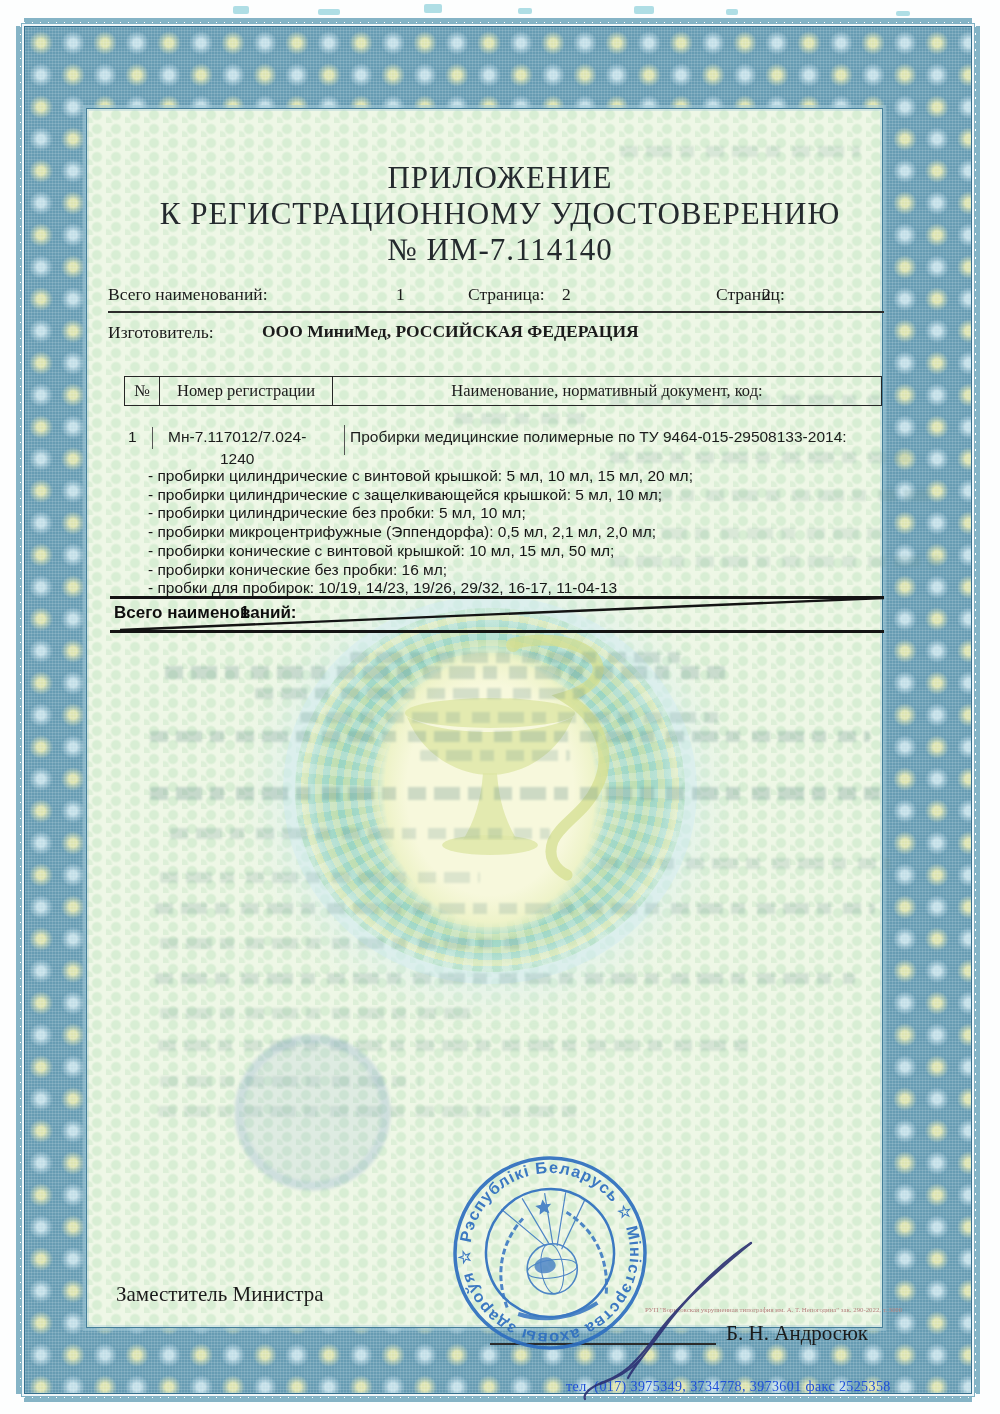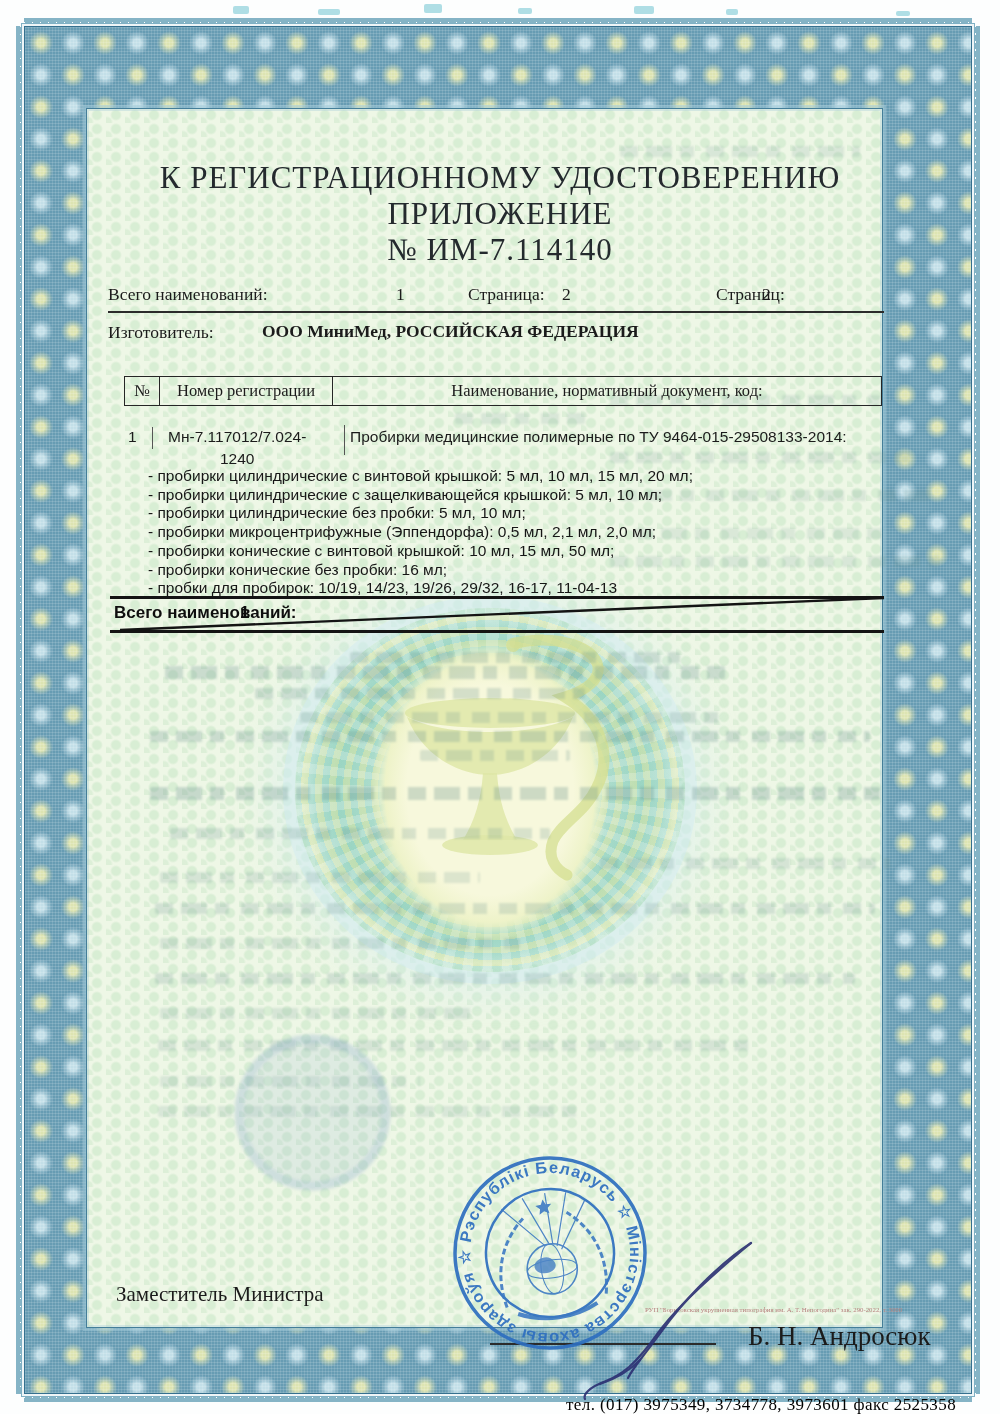--- a/index.html
+++ b/index.html
@@ -64,21 +64,21 @@
   .hdr-table{position:absolute;left:124px;top:376px;width:756px;height:28px;z-index:5;
     border:1.5px solid #262626;display:flex;align-items:center;font-size:16.5px;}
   .hdr-cell{text-align:center;}
   .hdr-c1{width:34px;border-right:1px solid #262626;align-self:stretch;display:flex;align-items:center;justify-content:center;}
   .hdr-c2{width:172px;border-right:1px solid #262626;align-self:stretch;display:flex;align-items:center;justify-content:center;text-align:right;}
   .hdr-c3{flex:1;}
   .vsep{position:absolute;width:1px;background:#555;z-index:5;}
   .items{position:absolute;left:148px;top:467px;width:720px;z-index:5;
     font-family:"Liberation Sans", sans-serif;font-size:15.5px;line-height:18.7px;color:#161616;}
   .summary-label{font-family:"Liberation Sans", sans-serif;font-weight:bold;font-size:17px;color:#0e0e0e;}
-  .footer-phone{font-size:17px;color:#000000;letter-spacing:.4px;z-index:9;margin-top:16px;}
+  .footer-phone{font-size:14px;color:#1d4ed8;letter-spacing:.4px;z-index:9;}
   .print-note{font-size:6.8px;color:#b5807d;white-space:nowrap;z-index:6;}
   .stamp{position:absolute;left:450px;top:1153px;width:200px;height:200px;z-index:7;transform:rotate(-8deg);opacity:.92;}
   .overlay{position:absolute;left:0;top:0;width:1000px;height:1414px;z-index:10;pointer-events:none;}
 </style>
 </head>
 <body>
 
 <div class="page">
 
   <div class="teeth teeth-top"></div>
@@ -131,22 +131,22 @@
   <div class="gl" style="left:155px;top:903px;width:720px;opacity:.4"></div>
   <div class="gl" style="left:160px;top:938px;width:360px;opacity:.35"></div>
   <div class="gl" style="left:155px;top:973px;width:700px;opacity:.4"></div>
   <div class="gl" style="left:160px;top:1008px;width:310px;opacity:.33"></div>
   <div class="gl" style="left:158px;top:1040px;width:600px;opacity:.35"></div>
   <div class="gl" style="left:160px;top:1076px;width:260px;opacity:.3"></div>
   <div class="gl" style="left:158px;top:1106px;width:430px;opacity:.3"></div>
   <div class="ghost-stamp"></div>
 
   <div class="abs title">
+    <div>ПРИЛОЖЕНИЕ</div>
     <div>К РЕГИСТРАЦИОННОМУ УДОСТОВЕРЕНИЮ</div>
-    <div>ПРИЛОЖЕНИЕ</div>
     <div>№  ИМ-7.114140</div>
   </div>
 
   <div class="abs f17" style="left:108px;top:284px">Всего наименований:</div>
   <div class="abs f17" style="left:396px;top:284px">1</div>
   <div class="abs f17" style="left:468px;top:284px">Страница:</div>
   <div class="abs f17" style="left:562px;top:284px">2</div>
   <div class="abs f17" style="left:716px;top:284px">Страниц:</div>
   <div class="abs f17" style="left:762px;top:284px">2</div>
   <div class="rule" style="left:108px;top:311px;width:776px;height:1.6px"></div>
@@ -177,21 +177,21 @@
     <div>- пробки для пробирок: 10/19, 14/23, 19/26, 29/32, 16-17, 11-04-13</div>
   </div>
 
   <div class="rule" style="left:110px;top:596px;width:774px;height:2.6px;background:#141414"></div>
   <div class="abs summary-label" style="left:114px;top:603px">Всего наименований:</div>
   <div class="abs summary-label" style="left:240px;top:603px">1</div>
   <div class="rule" style="left:110px;top:630px;width:774px;height:2.6px;background:#141414"></div>
 
   <div class="abs" style="left:116px;top:1282px;font-size:21px">Заместитель Министра</div>
   <div class="rule" style="left:490px;top:1343px;width:226px;height:1.6px;z-index:6"></div>
-  <div class="abs" style="left:748px;top:1321px;font-size:27px;z-index:6">Б. Н. Андросюк</div>
+  <div class="abs" style="left:726px;top:1321px;font-size:21px;z-index:6">Б. Н. Андросюк</div>
   <div class="abs print-note" style="left:645px;top:1306px">РУП "Борисовская укрупненная типография им. А. Т. Непогодина" зак. 290-2022, т. 3000</div>
 
   <svg class="stamp" viewBox="0 0 200 200">
     <g fill="none" stroke="#2e6fc0">
       <circle cx="100" cy="100" r="95" stroke-width="3.5"></circle>
       <circle cx="100" cy="100" r="64" stroke-width="2.5"></circle>
     </g>
     <path id="ring-path" d="M100,100 m-80,0 a80,80 0 1,1 160,0 a80,80 0 1,1 -160,0" fill="none"></path>
     <text font-family="Liberation Sans, sans-serif" font-size="16" font-weight="bold" fill="#2e6fc0" letter-spacing="1">
       <textPath href="#ring-path" textLength="495" lengthAdjust="spacingAndGlyphs">☆ Рэспублікі Беларусь ☆ Міністэрства аховы здароўя</textPath>

